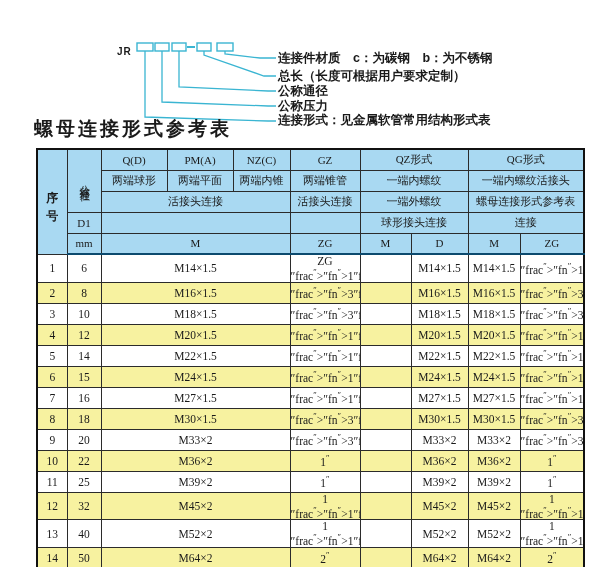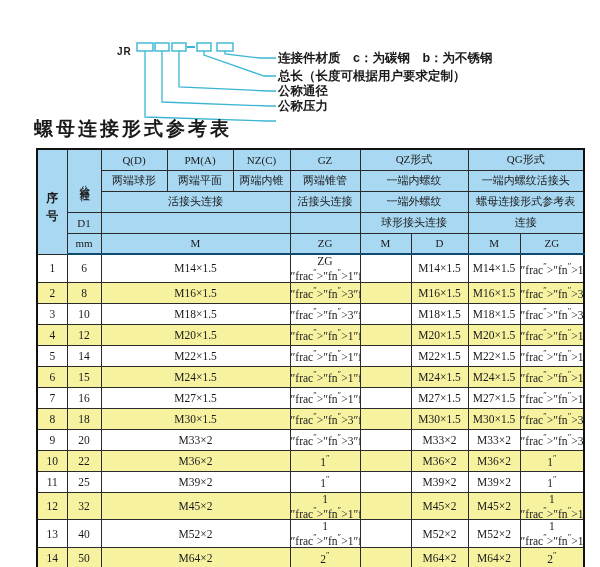--- a/index.html
+++ b/index.html
@@ -62,20 +62,21 @@
       <polyline points="225,51 225,54 260,58 276,58"></polyline>
     </g>
   </svg>
 
   <div class="code-prefix">JR</div>
 
   <div class="callout co-1">总长（长度可根据用户要求定制）</div>
   <div class="callout co-0">连接件材质　c：为碳钢　b：为不锈钢</div>
   <div class="callout co-2">公称通径</div>
   <div class="callout co-3">公称压力</div>
+  <div class="callout co-4">连接形式：见金属软管常用结构形式表</div>
 
   <div class="table-title">螺母连接形式参考表</div>
 
   <table>
     <colgroup>
       <col style="width:30px">
         <col style="width:34px">
         <col style="width:66px">
         <col style="width:66px">
       <col style="width:57px">

